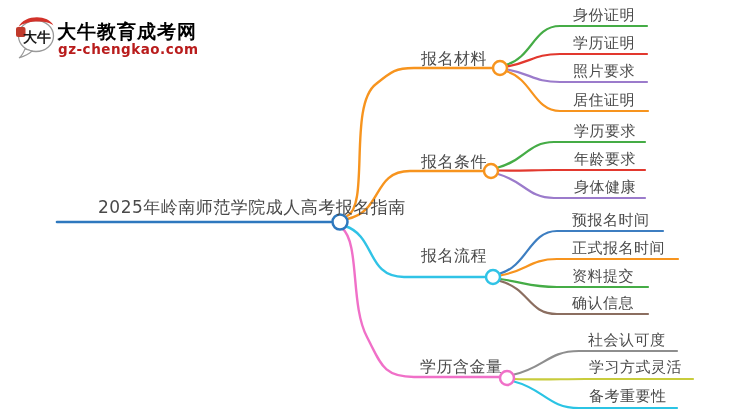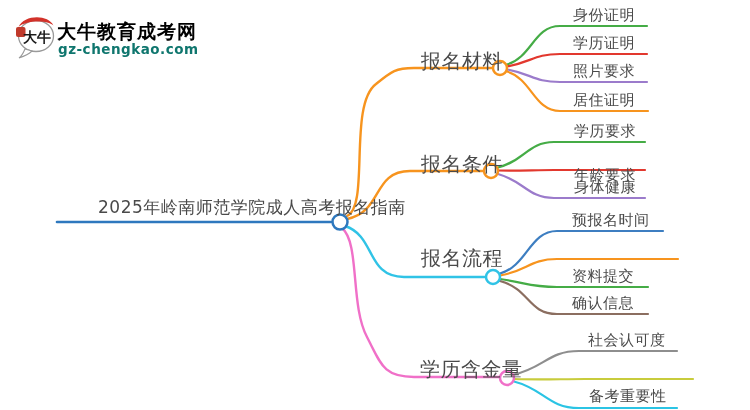--- a/index.html
+++ b/index.html
@@ -3,21 +3,21 @@
 <meta charset="utf-8">
 <style>
   html,body{margin:0;padding:0;background:#fff;}
   .stage{
     position:relative;width:750px;height:410px;background:#ffffff;overflow:hidden;
     font-family:"DejaVu Sans","Liberation Sans",sans-serif;
   }
   .stage svg{position:absolute;left:0;top:0;}
   .label{position:absolute;color:#4a4a4a;white-space:nowrap;line-height:1.05;}
   .central-title{font-size:17px;letter-spacing:0.5px;margin-left:32px;}
-  .branch-label{font-size:20px;letter-spacing:0.5px;text-align:right;}
+  .branch-label{font-size:16px;letter-spacing:0.5px;text-align:right;}
   .sub-label{font-size:15px;letter-spacing:0.5px;}
   .brand-name{position:absolute;left:57px;top:19px;font-size:19px;font-weight:bold;letter-spacing:1px;}
   .brand-domain{position:absolute;left:58px;top:41px;font-size:13.5px;font-weight:bold;letter-spacing:0.5px;}
   .mind-line{fill:none;stroke-linecap:round;stroke-linejoin:round;}
   .main-line{stroke-width:2.4;}
   .sub-line{stroke-width:2.2;}
   .node-circle{fill:#ffffff;stroke-width:2.5;}
 </style>
 </head>
 <body>
@@ -58,38 +58,40 @@
   </svg>
 
   <svg width="44" height="50" viewBox="0 0 44 50" style="left:14px;top:9px;">
     <ellipse cx="22" cy="27" rx="17.5" ry="15.5" fill="#ffffff" stroke="#9a9a9a" stroke-width="1.3"></ellipse>
     <path d="M 11 40 Q 8 47 5 49 Q 14 46 18 42 Z" fill="#ffffff" stroke="#9a9a9a" stroke-width="1.1"></path>
     <path d="M 4.5 18 C 10 5.5 34 5 39.5 16.5 C 33 10.5 11 11.5 4.5 18 Z" fill="#d2322a"></path>
     <rect x="2" y="18" width="9.5" height="10" rx="2" fill="#c0392b"></rect>
     <text x="23" y="33" text-anchor="middle" font-size="14" font-weight="bold" fill="#1a1a1a">大牛</text>
   </svg>
   <div class="brand-name" style="color:#000000;">大牛教育成考网</div>
-  <div class="brand-domain" style="color:#0f766e;">gz-chengkao.com</div>
+  <div class="brand-domain" style="color:#b91c1c;">gz-chengkao.com</div>
 
   <div class="label central-title" style="left:66px;top:199px;">2025年岭南师范学院成人高考报名指南</div>
 
   <div class="label branch-label" style="left:421px;top:51px;">报名材料</div>
   <div class="label branch-label" style="left:421px;top:154px;">报名条件</div>
   <div class="label branch-label" style="left:421px;top:248px;">报名流程</div>
   <div class="label branch-label" style="left:420px;top:359px;">学历含金量</div>
 
   <div class="label sub-label" style="left:573px;top:8px;">身份证明</div>
   <div class="label sub-label" style="left:573px;top:36px;">学历证明</div>
   <div class="label sub-label" style="left:573px;top:64px;">照片要求</div>
   <div class="label sub-label" style="left:573px;top:93px;">居住证明</div>
 
   <div class="label sub-label" style="left:574px;top:124px;">学历要求</div>
-  <div class="label sub-label" style="left:574px;top:152px;margin-top:16px;">年龄要求</div>
+  <div class="label sub-label" style="left:574px;top:152px;">年龄要求</div>
   <div class="label sub-label" style="left:574px;top:180px;">身体健康</div>
 
   <div class="label sub-label" style="left:572px;top:213px;">预报名时间</div>
+  <div class="label sub-label" style="left:572px;top:241px;">正式报名时间</div>
   <div class="label sub-label" style="left:572px;top:269px;">资料提交</div>
   <div class="label sub-label" style="left:572px;top:296px;">确认信息</div>
 
   <div class="label sub-label" style="left:588px;top:333px;">社会认可度</div>
+  <div class="label sub-label" style="left:589px;top:360px;">学习方式灵活</div>
   <div class="label sub-label" style="left:589px;top:389px;">备考重要性</div>
 
 </div>
 
 </body></html>

